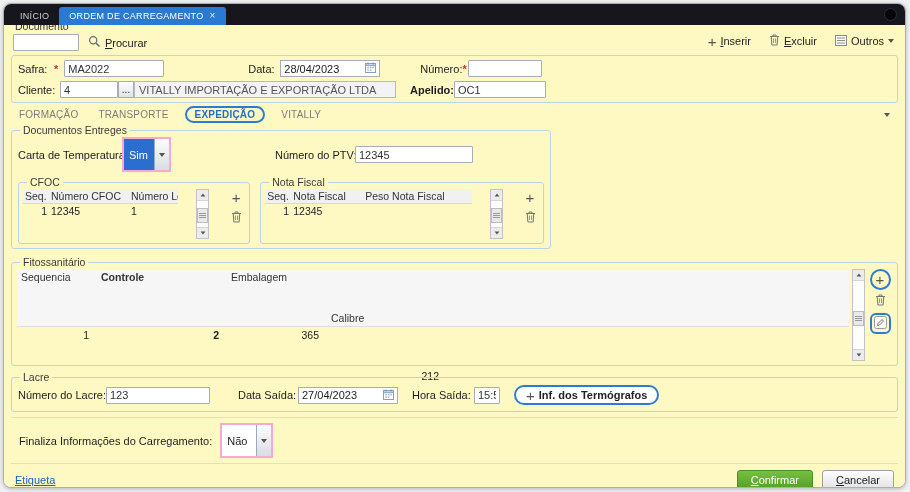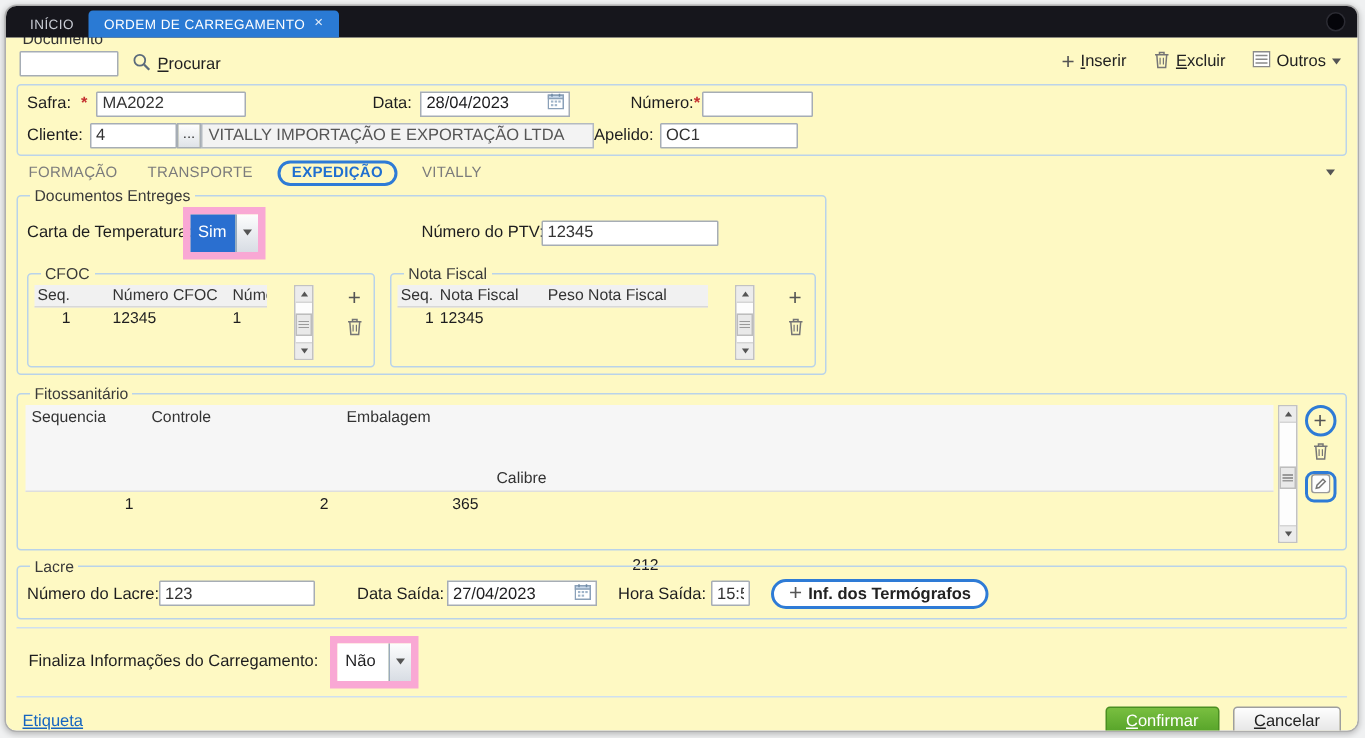--- a/index.html
+++ b/index.html
@@ -39,75 +39,75 @@
   .hdr-box { border:1px solid #bcd4ea; border-radius:3px; padding:4px 6px; display:flex; flex-direction:column; gap:4px; flex:none; }
   .hrow { display:flex; align-items:center; }
   .lbl { color:#1d1d1f; white-space:nowrap; }
   .req { color:#c43030; font-weight:bold; }
   .l-safra { width:36px; } .i-safra { width:100px; }
   .l-data { margin-left:84px; width:32px; } 
   .l-num { margin-left:40px; width:48px; } .i-num { width:74px; }
   .l-cliente { width:36px; } .i-clicode { width:58px; }
   .dots-btn { width:16px; height:17px; border:1px solid #a6adb5; background:linear-gradient(#fefefe,#dfe3e8); font:10px "Liberation Sans",sans-serif; line-height:8px; cursor:pointer; color:#333; }
   .i-cliname { width:262px; height:17px; border:1px solid #b4bac0; background:#f3f3f3; color:#555; display:inline-flex; align-items:center; padding:0 4px; white-space:nowrap; overflow:hidden; }
-  .l-apelido { width:44px; } .i-apelido { width:92px; }
+  .l-apelido { margin-left:14px; width:44px;font-weight:bold; } .i-apelido { width:92px; }
   .pink { background:#f7dedd; border-color:#b9a8a8; }
   .dim { color:#777; }
   .inputbox { width:100px; height:17px; border:1px solid #a6adb5; background:#fff; display:inline-flex; align-items:center; justify-content:space-between; padding:0 3px; }
 
   
   .sec-tabs { display:flex; align-items:center; gap:20px; padding:6px 8px 4px; font-size:10px; color:#7c7c7c; flex:none; }
   .sec-tab { letter-spacing:.2px; cursor:pointer; }
   .sec-tab.active { color:#1f6fd0; font-weight:bold; border:2px solid #2e7bd6; border-radius:10px; padding:1px 8px; margin:-3px -4px; }
   .sec-caret { margin-left:auto; }
 
   
   fieldset.grp { border:1px solid #b9d3ea; border-radius:3px; padding:1px 4px 4px; min-inline-size:0; }
   fieldset.grp legend { font-size:10.5px; color:#3a3a3a; padding:0 3px; margin-left:4px; }
   .grp-docs { width:540px; flex:none; }
 
   .carta-row { display:flex; align-items:center; padding:0 2px 4px; }
   .l-carta { width:104px; }
-  .combo { display:inline-flex; height:35px; border:5px solid #f9a8d4; }
+  .combo { display:inline-flex; height:35px; border:2px solid #f9a8d4; }
   .combo-val { display:flex; align-items:center; padding:0 5px; min-width:30px; background:#fff; }
   .combo.sel .combo-val { background:#2a6fd0; color:#fff; }
   .combo-btn { width:15px; display:flex; align-items:center; justify-content:center; background:linear-gradient(#fdfdfd,#d8dde4); border-left:1px solid #9aabbc; cursor:pointer; }
   .l-ptv { margin-left:104px; width:80px; }
   .i-ptv { width:118px; }
 
   .two-groups { display:flex; gap:10px; padding:0 2px; }
   .grp-cfoc { width:234px; } .grp-nf { width:286px; }
   .mini-body { display:flex; gap:18px; height:50px; }
   .mini-table { flex:1; min-width:0; }
   .trow { display:flex; }
   .trow.head { background:#f1f1f1; border-bottom:1px solid #d8d8d8; color:#333; }
   .tc { padding:1px 2px; white-space:nowrap; overflow:hidden; font-size:10.5px; }
   .c-seq { width:26px; } .c-seq.val { text-align:right; }
-  .c-cfoc { width:80px;margin-left:24px; } .c-lote { flex:1; }
+  .c-cfoc { width:80px; } .c-lote { flex:1; }
   .n-seq { width:26px; } .n-seq.val { text-align:right; }
   .n-nf { width:72px; } .n-peso { flex:1; } .n-peso.val { text-align:right; padding-right:14px; }
 
   
   .vscroll { width:13px; border:1px solid #c2c2c2; background:#fdfdfd; display:flex; flex-direction:column; flex:none; }
   .vs-btn { height:11px; display:flex; align-items:center; justify-content:center; background:#ececec; border-bottom:1px solid #d5d5d5; cursor:pointer; flex:none; }
   .vs-btn.bottom { border-bottom:none; border-top:1px solid #d5d5d5; }
   .vs-btn .tri-up, .vs-btn .tri-down { transform:scale(.8); }
   .vs-track { flex:1; position:relative; }
   .vs-thumb { position:absolute; left:0; right:0; height:15px; background:#e9e9e9; border:1px solid #bdbdbd; display:flex; align-items:center; justify-content:center; cursor:grab; }
   .vs-thumb::before { content:""; width:7px; height:5px; background:repeating-linear-gradient(#9a9a9a 0 1px, transparent 1px 2px); }
 
   .mini-btns { display:flex; flex-direction:column; gap:6px; align-items:center; width:18px; padding-top:1px; flex:none; }
   .icon-btn { background:none; border:none; padding:0; cursor:pointer; display:flex; align-items:center; justify-content:center; width:16px; height:15px; }
 
   
   .grp-fito { flex:1; margin-top:7px; display:flex; flex-direction:column; min-height:110px; }
   .fito-body { display:flex; gap:3px; flex:1; min-height:0; padding:0 1px; }
   .fito-main { flex:1; display:flex; flex-direction:column; min-width:0; }
   .fito-head { display:flex; background:#f6f6f6; border-bottom:1px solid #dedede; padding:1px 2px; color:#333; flex:none; }
-  .f-c1 { width:80px; } .f-c2 { width:130px; } .f-c3 { width:100px; } .f-c4 { width:120px;margin-top:41px; }
+  .f-c1 { width:80px; } .f-c2 { width:130px;font-weight:bold; } .f-c3 { width:100px; } .f-c4 { width:120px;margin-top:41px; }
   .fito-row { display:flex; padding:1px 2px; flex:none; }
   .fito-row .fc { text-align:right; padding-right:10px; }
   .fito-scroll { height:auto; }
   .fito-btns { display:flex; flex-direction:column; gap:4px; align-items:center; width:24px; flex:none; }
   .annot-circle { border:2px solid #2e7bd6; border-radius:50%; width:21px; height:21px; display:flex; align-items:center; justify-content:center; }
   .annot-rect { border:2px solid #2e7bd6; border-radius:6px; width:21px; height:21px; display:flex; align-items:center; justify-content:center; }
 
   
   .grp-lacre { margin-top:5px; flex:none; }
   .lacre-row { display:flex; align-items:center; padding:1px 2px 2px; }

